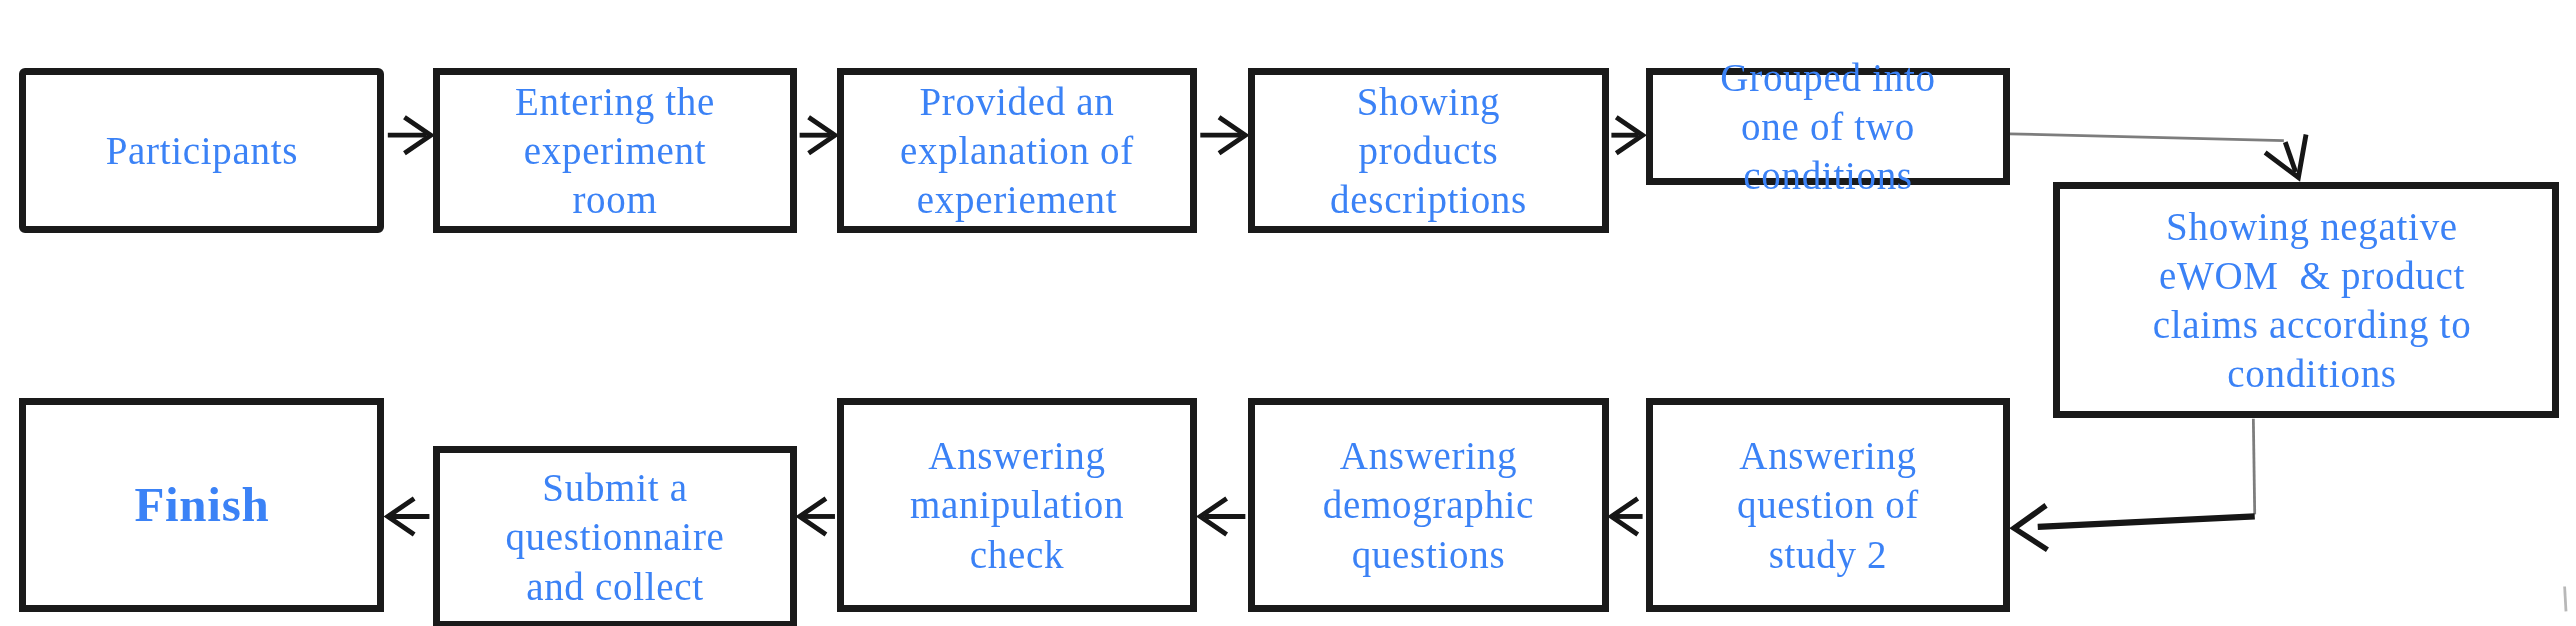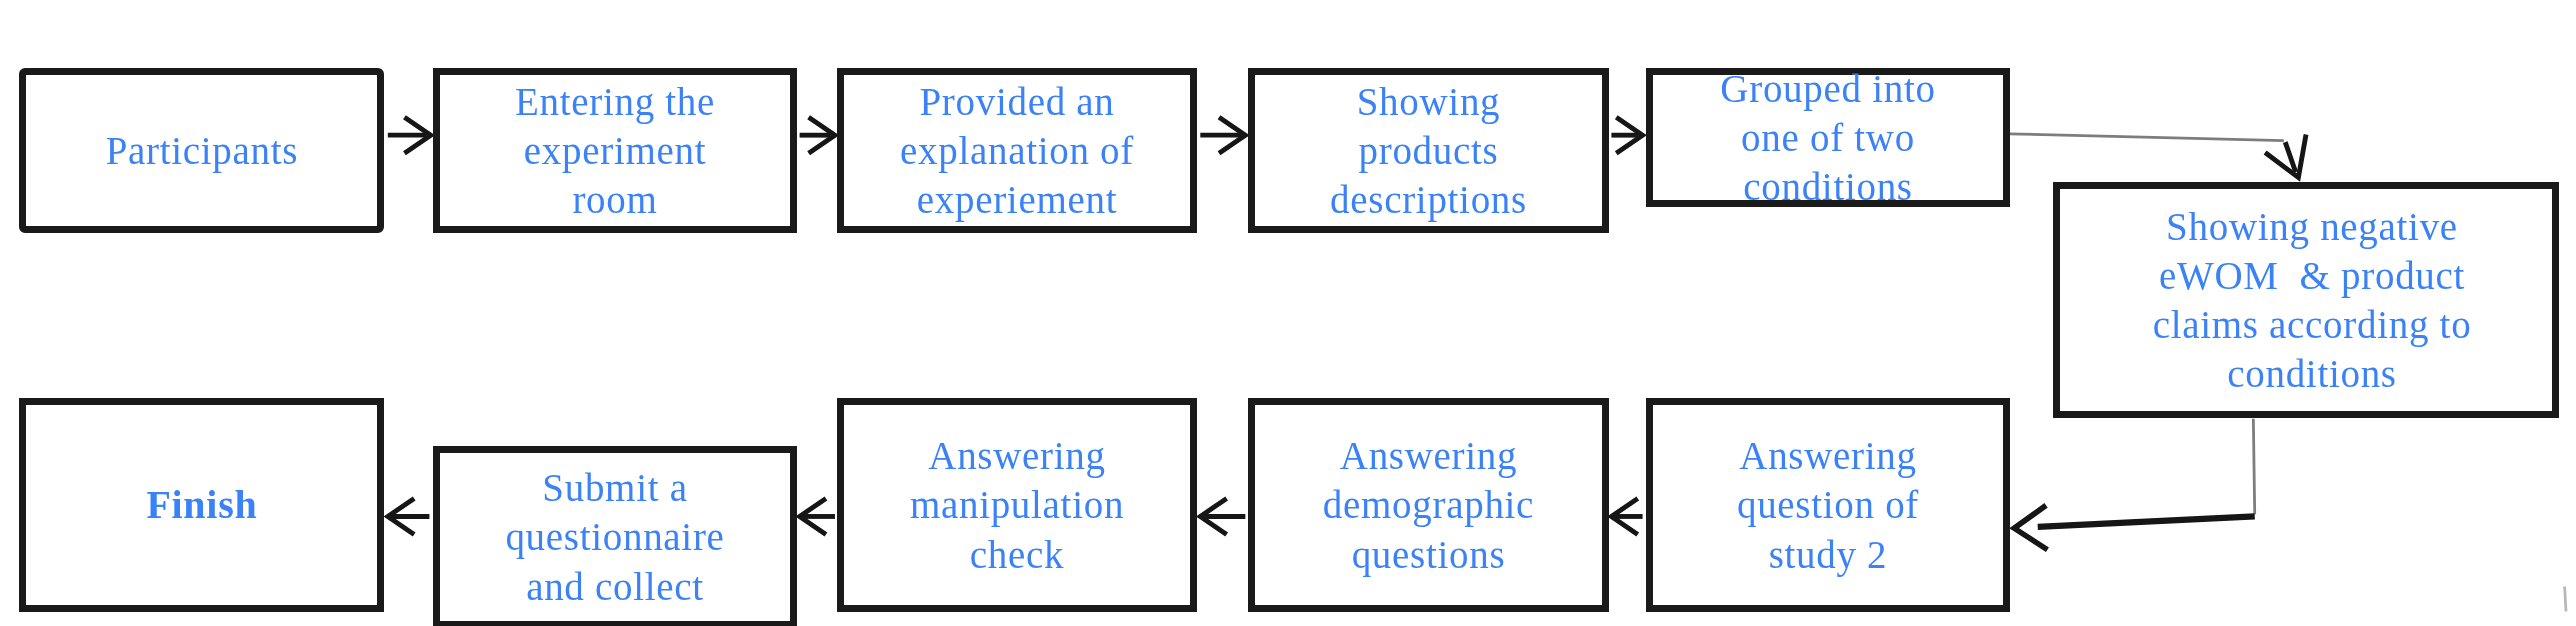--- a/index.html
+++ b/index.html
@@ -36,21 +36,21 @@
   .node .label {
     font-size: 39px;
     line-height: 1.26;
     color: #3b82f6;
     white-space: pre-wrap;
     letter-spacing: 0.7px;
     padding: 0 4.2px;
   }
   .node.finish .label {
     font-weight: bold;
-    font-size: 40px;
+    font-size: 49px;
   }
 </style>
 </head>
 <body>
 
 <div class="canvas">
 
   <svg class="connector-layer" viewBox="0 0 3713 903" xmlns="http://www.w3.org/2000/svg">
 
     <g stroke="#161616" stroke-width="7" fill="none">
@@ -113,21 +113,21 @@
   <div class="node" style="left:1248px; top:68px; width:361px; height:165px;">
     <span class="label">Showing
 products
 descriptions</span>
   </div>
   <div class="node" style="left:837px; top:68px; width:360px; height:165px;">
     <span class="label">Provided an
 explanation of
 experiement</span>
   </div>
-  <div class="node" style="left:1646px; top:68px; width:364px; height:139px;">
+  <div class="node" style="left:1646px; top:68px; width:364px; height:117px;">
     <span class="label">Grouped into
 one of two
 conditions</span>
   </div>
 
   <div class="node ewom" style="left:2053px; top:182px; width:506px; height:236px;padding-left:12px;">
     <span class="label">Showing negative
 eWOM  &amp; product
 claims according to
 conditions</span>

